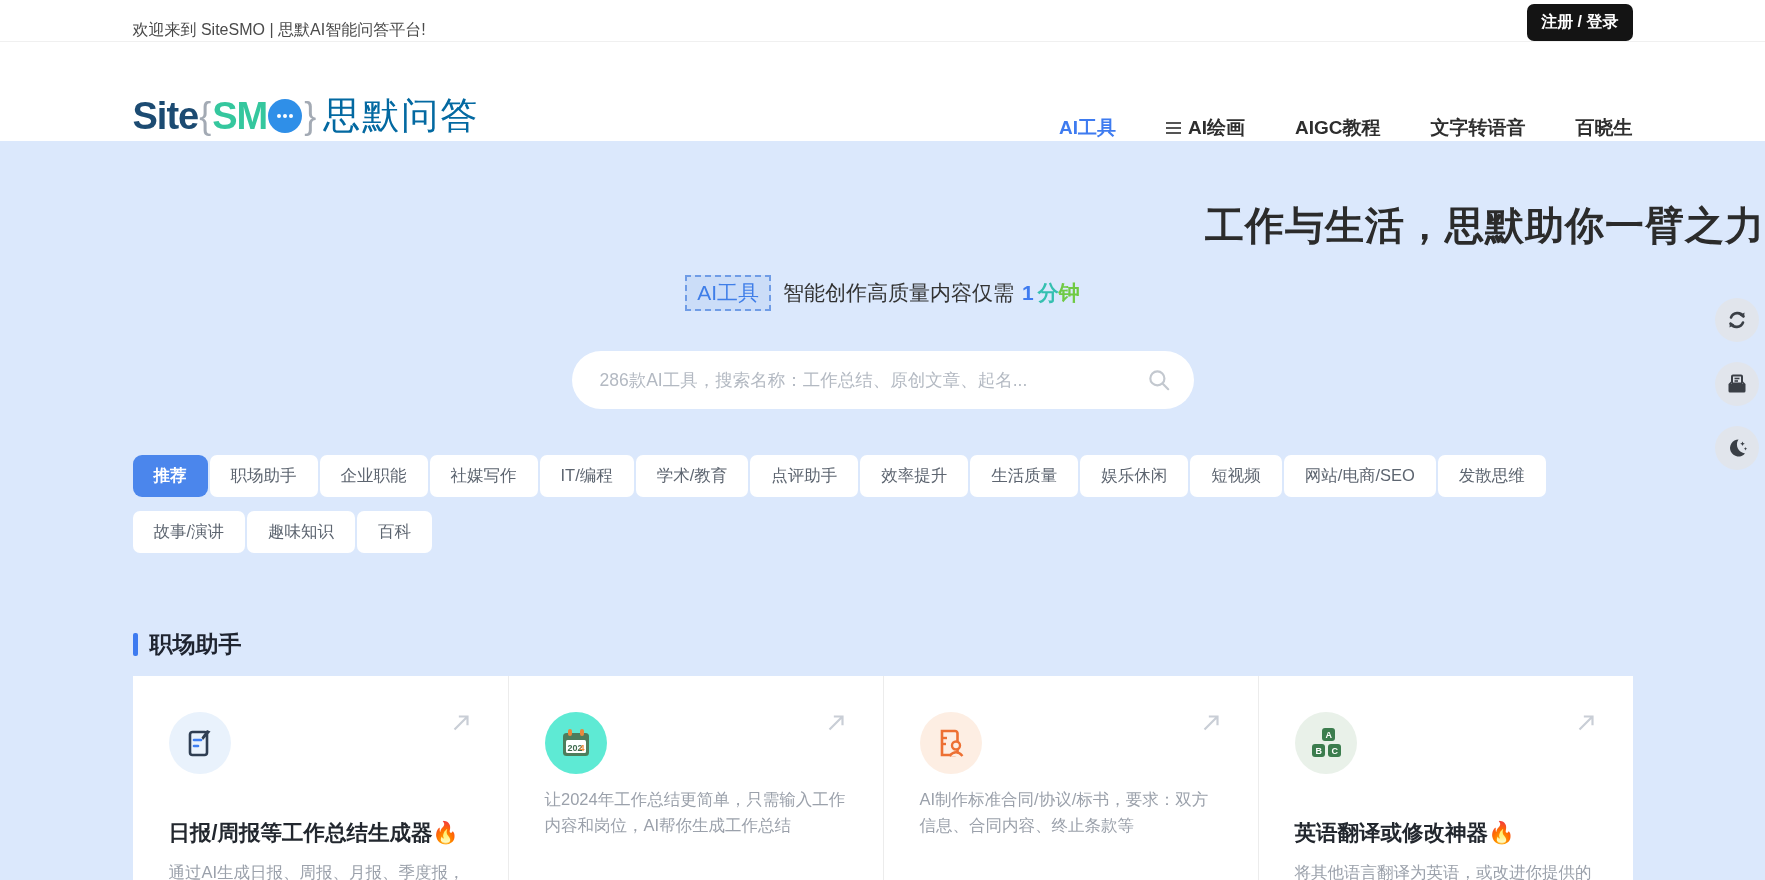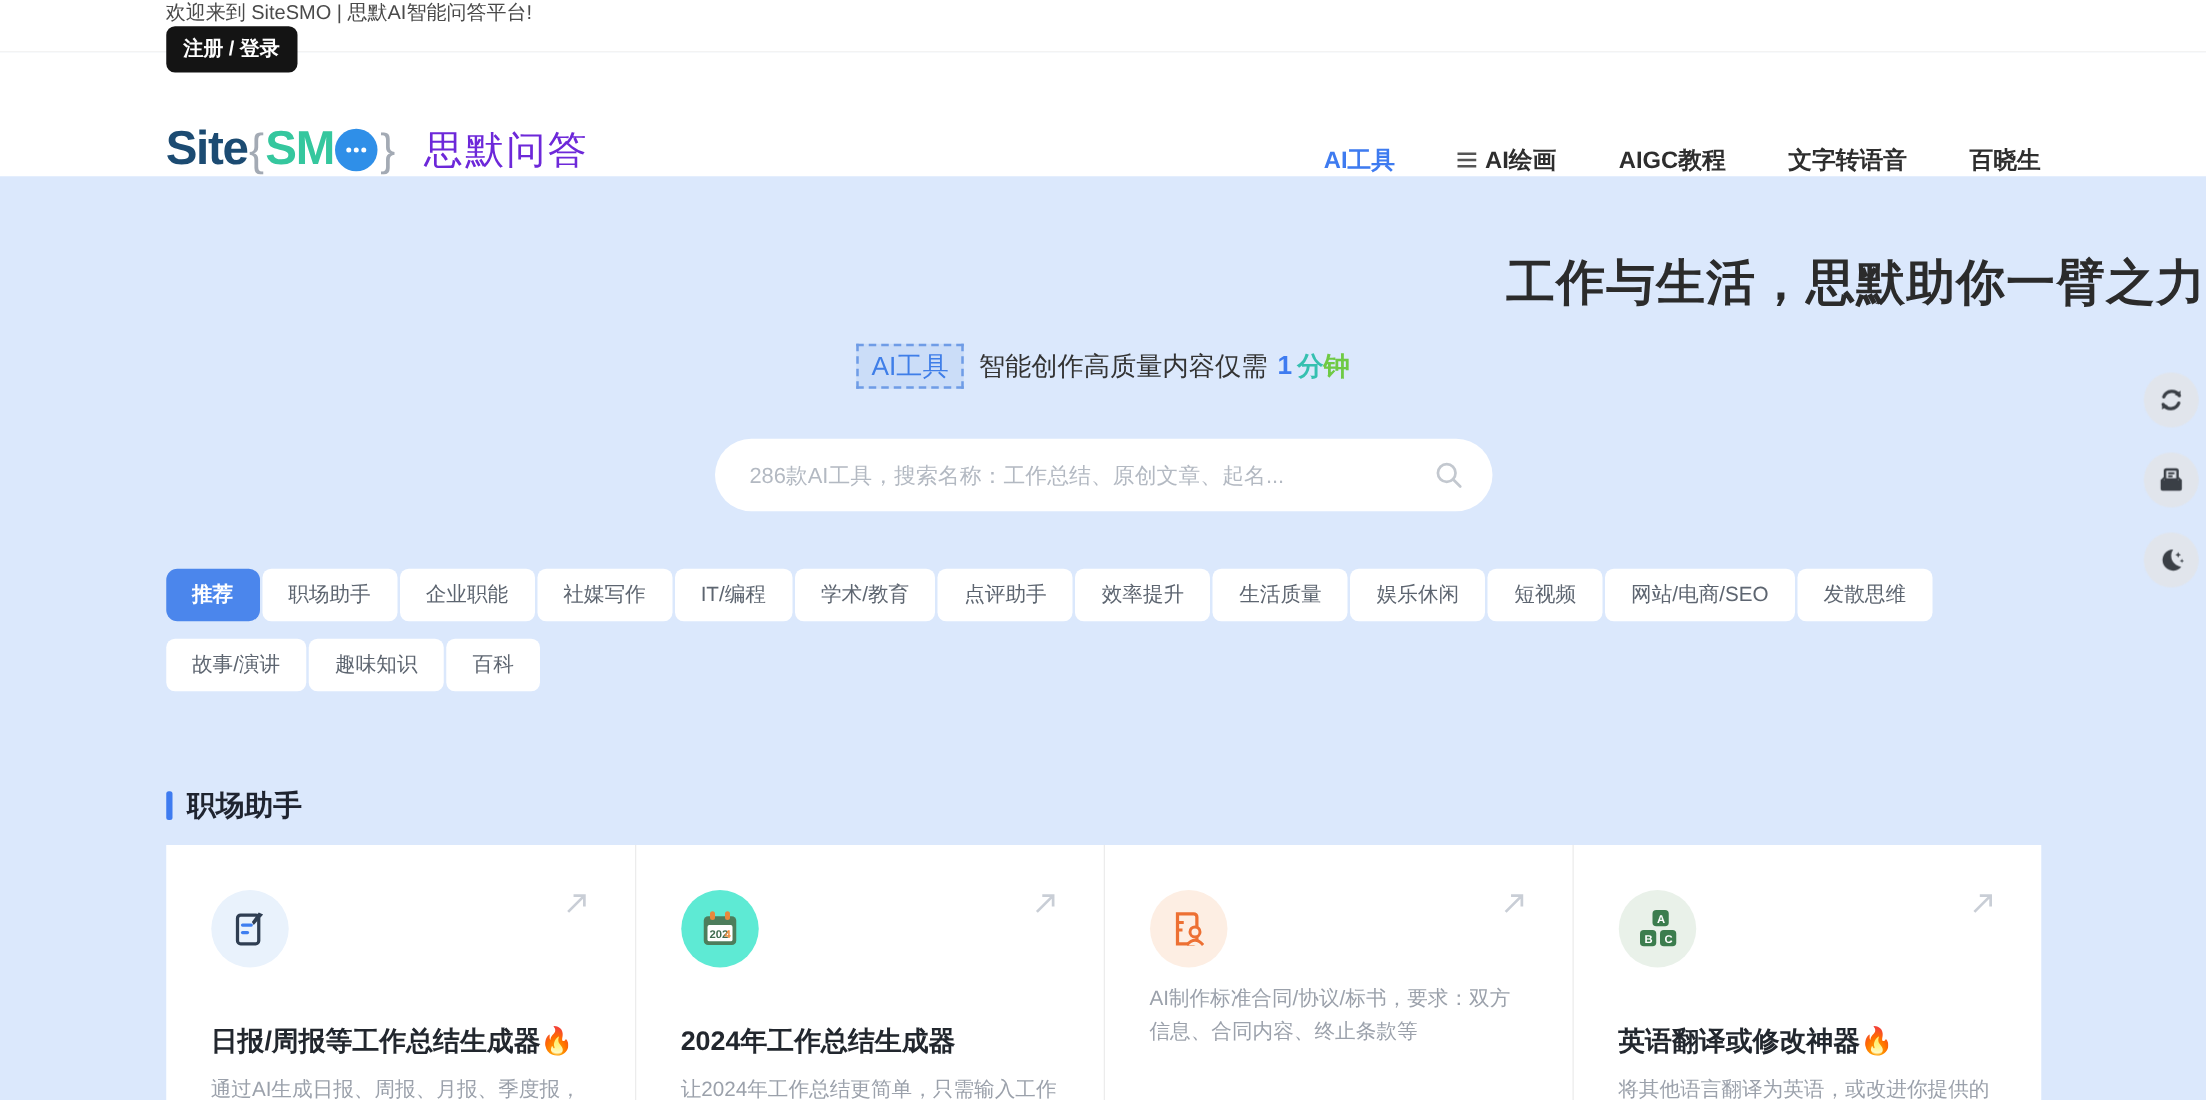--- a/index.html
+++ b/index.html
@@ -2,36 +2,36 @@
 <html><head>
 <meta charset="utf-8">
 <style>
   * { margin:0; padding:0; box-sizing:border-box; }
   html,body { width:1765px; height:880px; overflow:hidden; }
   body { font-family:"Liberation Sans","DejaVu Sans",sans-serif; background:#dbe8fc; color:#333; }
   .container { width:1500px; margin:0 auto; }
 
   
   .topbar { background:#fff; border-bottom:1px solid #f0f0f0; }
-  .topbar-inner { height:41px; display:flex; align-items:flex-start; justify-content:space-between;flex-direction:column; }
+  .topbar-inner { height:41px; display:flex; align-items:flex-end; justify-content:space-between; }
   .welcome { font-size:16px; color:#4a4a4a; }
   .auth-btn { background:#141414; color:#fff; font-size:16px; font-weight:600; border:none;
               border-radius:7px; padding:8px 14px; cursor:pointer; }
 
   
   .header { background:#fff; }
   .header-inner { height:99px; display:flex; align-items:flex-end; justify-content:space-between; }
   .logo { display:flex; align-items:center; cursor:pointer; }
   .logo-site { font-size:38px; font-weight:800; color:#1c4b72; letter-spacing:-1px; }
   .logo-brace { font-size:36px; font-weight:300; color:#a3aab4; margin:0 1px; }
   .logo-sm { font-size:38px; font-weight:800; color:#35c79e; letter-spacing:-1px; }
   .logo-o { width:34px; height:34px; border-radius:50%; background:#2f8fe8; display:inline-flex;
             align-items:center; justify-content:center; gap:2px; margin:0 1px; }
   .logo-o i { width:4px; height:4px; border-radius:50%; background:#fff; }
-  .logo-name { font-size:31px; color:#6d28d9; margin-left:22px; letter-spacing:2px; }
+  .logo-name { font-size:37px; color:#0369a1; margin-left:6px; letter-spacing:2px; }
   .nav { display:flex; align-items:center; gap:50px; }
   .nav-item { font-size:19px; font-weight:700; color:#2e2e2e; cursor:pointer; display:flex; align-items:center; gap:7px; }
   .nav-item.active { color:#3e7bf0; }
   .menu-lines { display:inline-flex; flex-direction:column; gap:3px; }
   .menu-lines i { width:15px; height:2px; background:#555; }
 
   
   .hero { padding-top:58px; }
   .hero-title { text-align:right; font-size:39px; font-weight:800; color:#2b2b2b; letter-spacing:1px; }
   .hero-sub { margin-top:22px; display:flex; align-items:center; justify-content:center; font-size:21px; color:#333; }
@@ -196,21 +196,20 @@
             <rect x="22" y="4" width="4" height="7" rx="2" fill="#e8883d"></rect>
             <text x="9.5" y="25.5" font-size="9" font-weight="bold" fill="#3f6b4f">202</text>
             <text x="21.5" y="25.5" font-size="9" font-weight="bold" fill="#ef8b3a">4</text>
           </svg>
         </div>
         <span class="card-arrow">
           <svg width="26" height="26" viewBox="0 0 24 24" fill="none">
             <path d="M6 18 L18 6 M10 6 H18 V14" stroke="#c9ced6" stroke-width="2"></path>
           </svg>
         </span>
-        <div class="card-title">2024年工作总结生成器</div>
         <div class="card-desc">让2024年工作总结更简单，只需输入工作内容和岗位，AI帮你生成工作总结</div>
       </div>
 
       <div class="card">
         <div class="card-icon" style="background:#fdeee3">
           <svg width="34" height="34" viewBox="0 0 34 34" fill="none">
             <path d="M8 5 H21 a2.5 2.5 0 0 1 2.5 2.5 V26.5 a2.5 2.5 0 0 1 -2.5 2.5 H8 Z" stroke="#ed7033" stroke-width="2.6"></path>
             <line x1="8" y1="12" x2="13" y2="12" stroke="#ed7033" stroke-width="2.4"></line>
             <line x1="8" y1="18" x2="12" y2="18" stroke="#ed7033" stroke-width="2.4"></line>
             <circle cx="22" cy="19.5" r="4" fill="#fdeee3" stroke="#ed7033" stroke-width="2.4"></circle>

